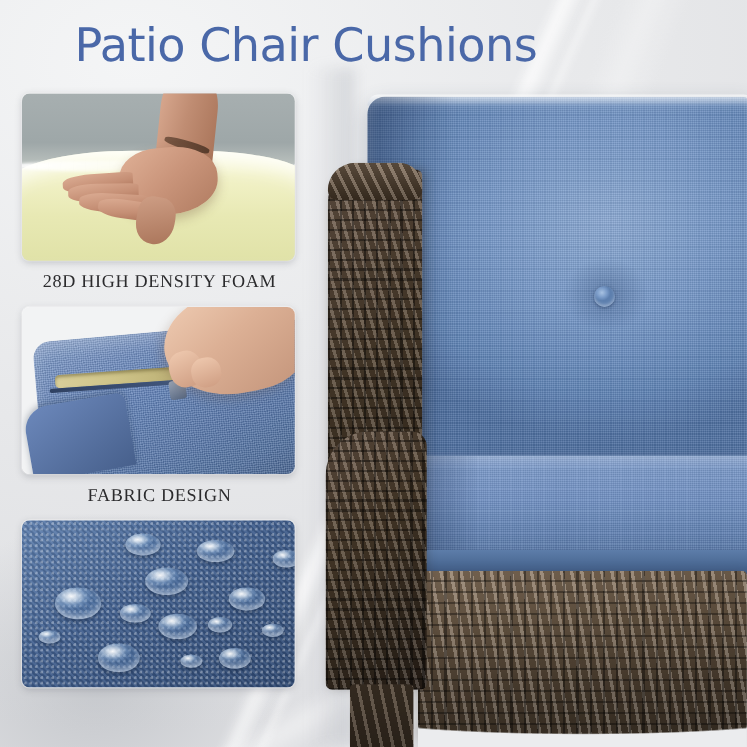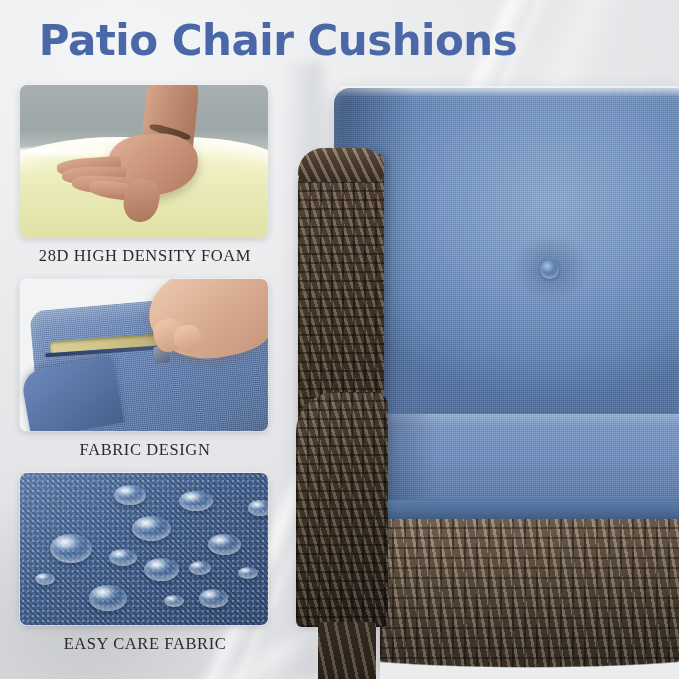--- a/index.html
+++ b/index.html
@@ -31,21 +31,21 @@
   .shadow-corner {
     position:absolute; left:-120px; bottom:-120px; width:420px; height:360px;
     background:radial-gradient(60% 60% at 50% 50%, rgba(150,155,162,.35), rgba(150,155,162,0) 70%);
     transform:rotate(-20deg);
   }
 
   
   .title {
     position:absolute; top:16px; left:0; width:556px;
     text-align:center;
-    font-size:42px; font-weight:bold; letter-spacing:-0.5px;
+    font-size:42px; font-weight:normal; letter-spacing:-0.5px;
     color:#4a68a8;
     z-index:4;
     font-family:"DejaVu Sans", sans-serif;
   }
 
   
   .features { position:absolute; left:20px; top:85px; width:250px; z-index:3; }
   .feature { margin-bottom:10px; }
   .thumb {
     width:248px; height:152px;
@@ -363,21 +363,20 @@
         <div class="drop" style="left:36%;top:50%;width:11%;height:11%"></div>
         <div class="drop" style="left:50%;top:56%;width:14%;height:15%"></div>
         <div class="drop" style="left:68%;top:58%;width:9%;height:9%"></div>
         <div class="drop" style="left:28%;top:74%;width:15%;height:17%"></div>
         <div class="drop" style="left:72%;top:76%;width:12%;height:13%"></div>
         <div class="drop" style="left:88%;top:62%;width:8%;height:8%"></div>
         <div class="drop" style="left:6%;top:66%;width:8%;height:8%"></div>
         <div class="drop" style="left:58%;top:80%;width:8%;height:8%"></div>
       </div>
     </div>
-    <div class="caption">EASY CARE FABRIC</div>
   </div>
 
 </div>
 
 <div class="chair">
   <div class="chair-soft-shadow"></div>
   <div class="cush-back"></div>
   <div class="cush-back-edge"></div>
   <div class="cush-back-shade"></div>
   <div class="tuft-dimple"></div>

